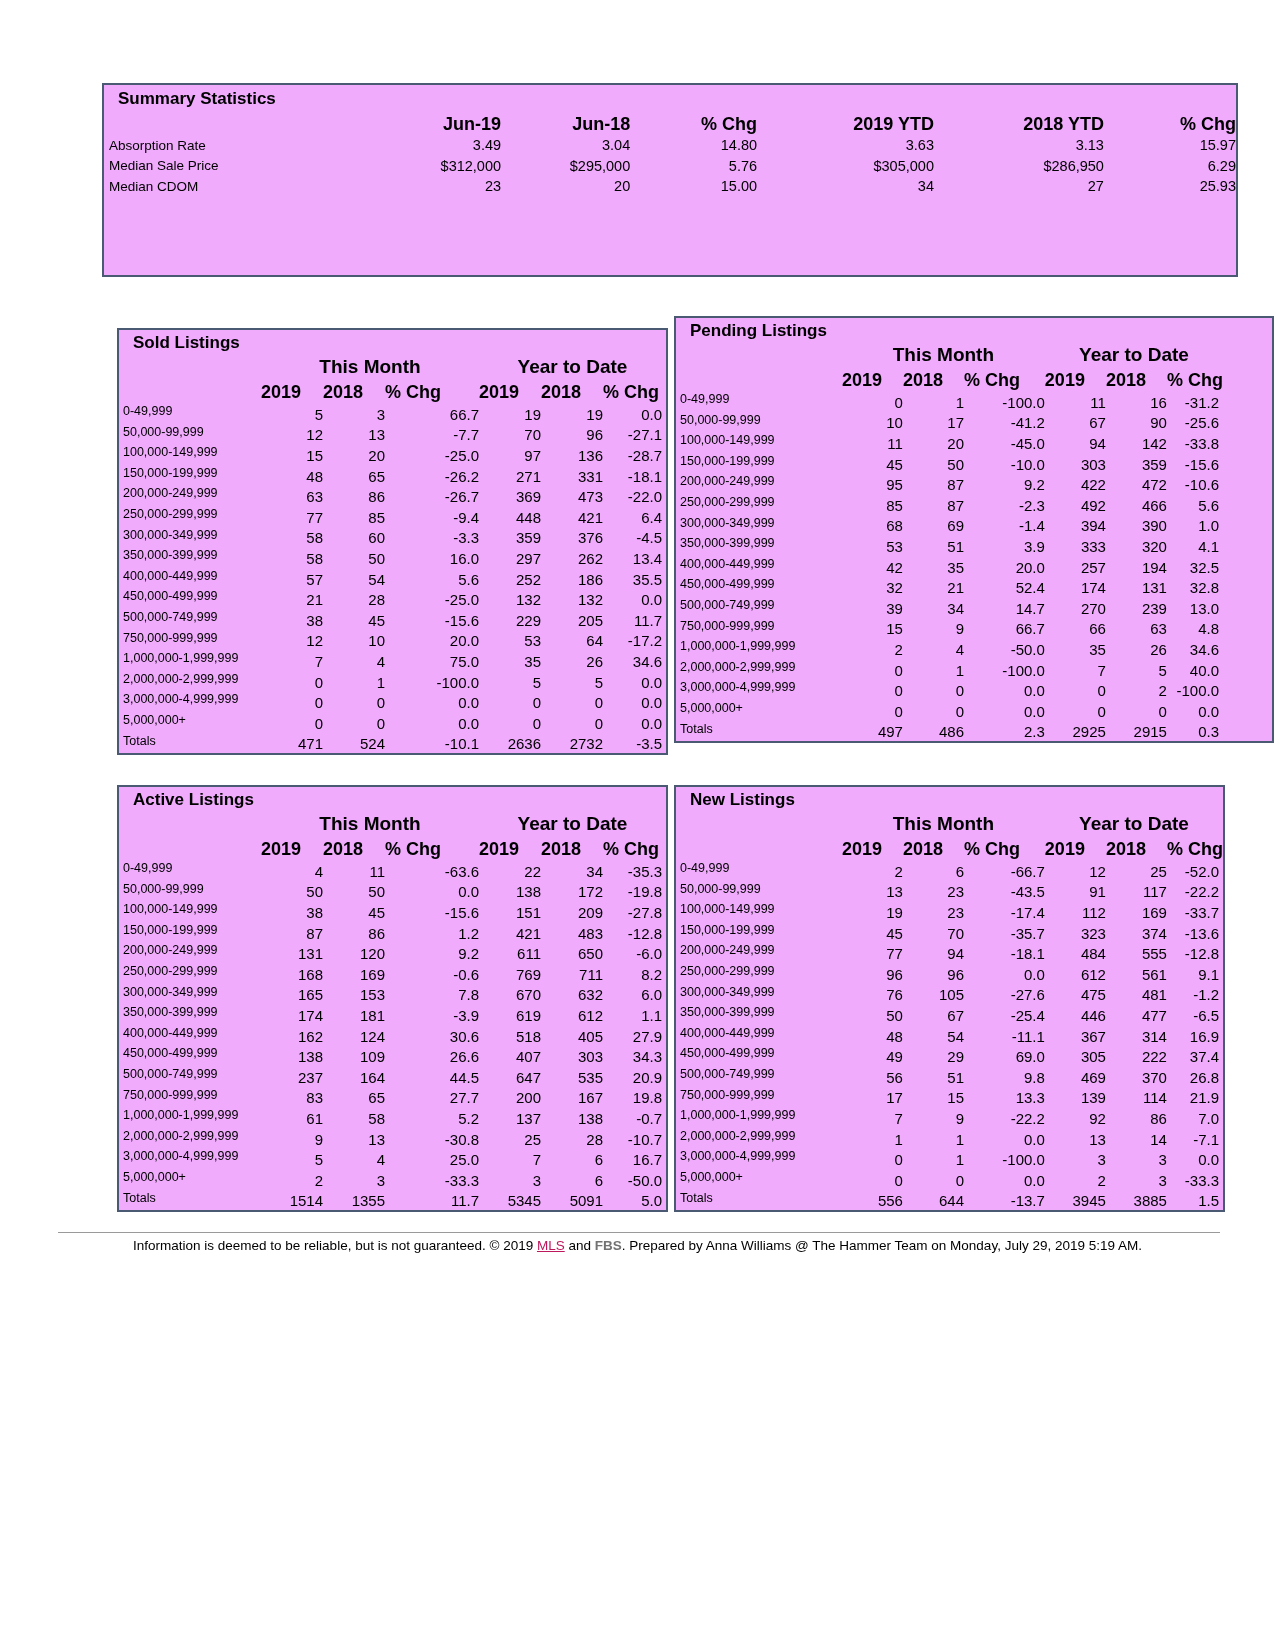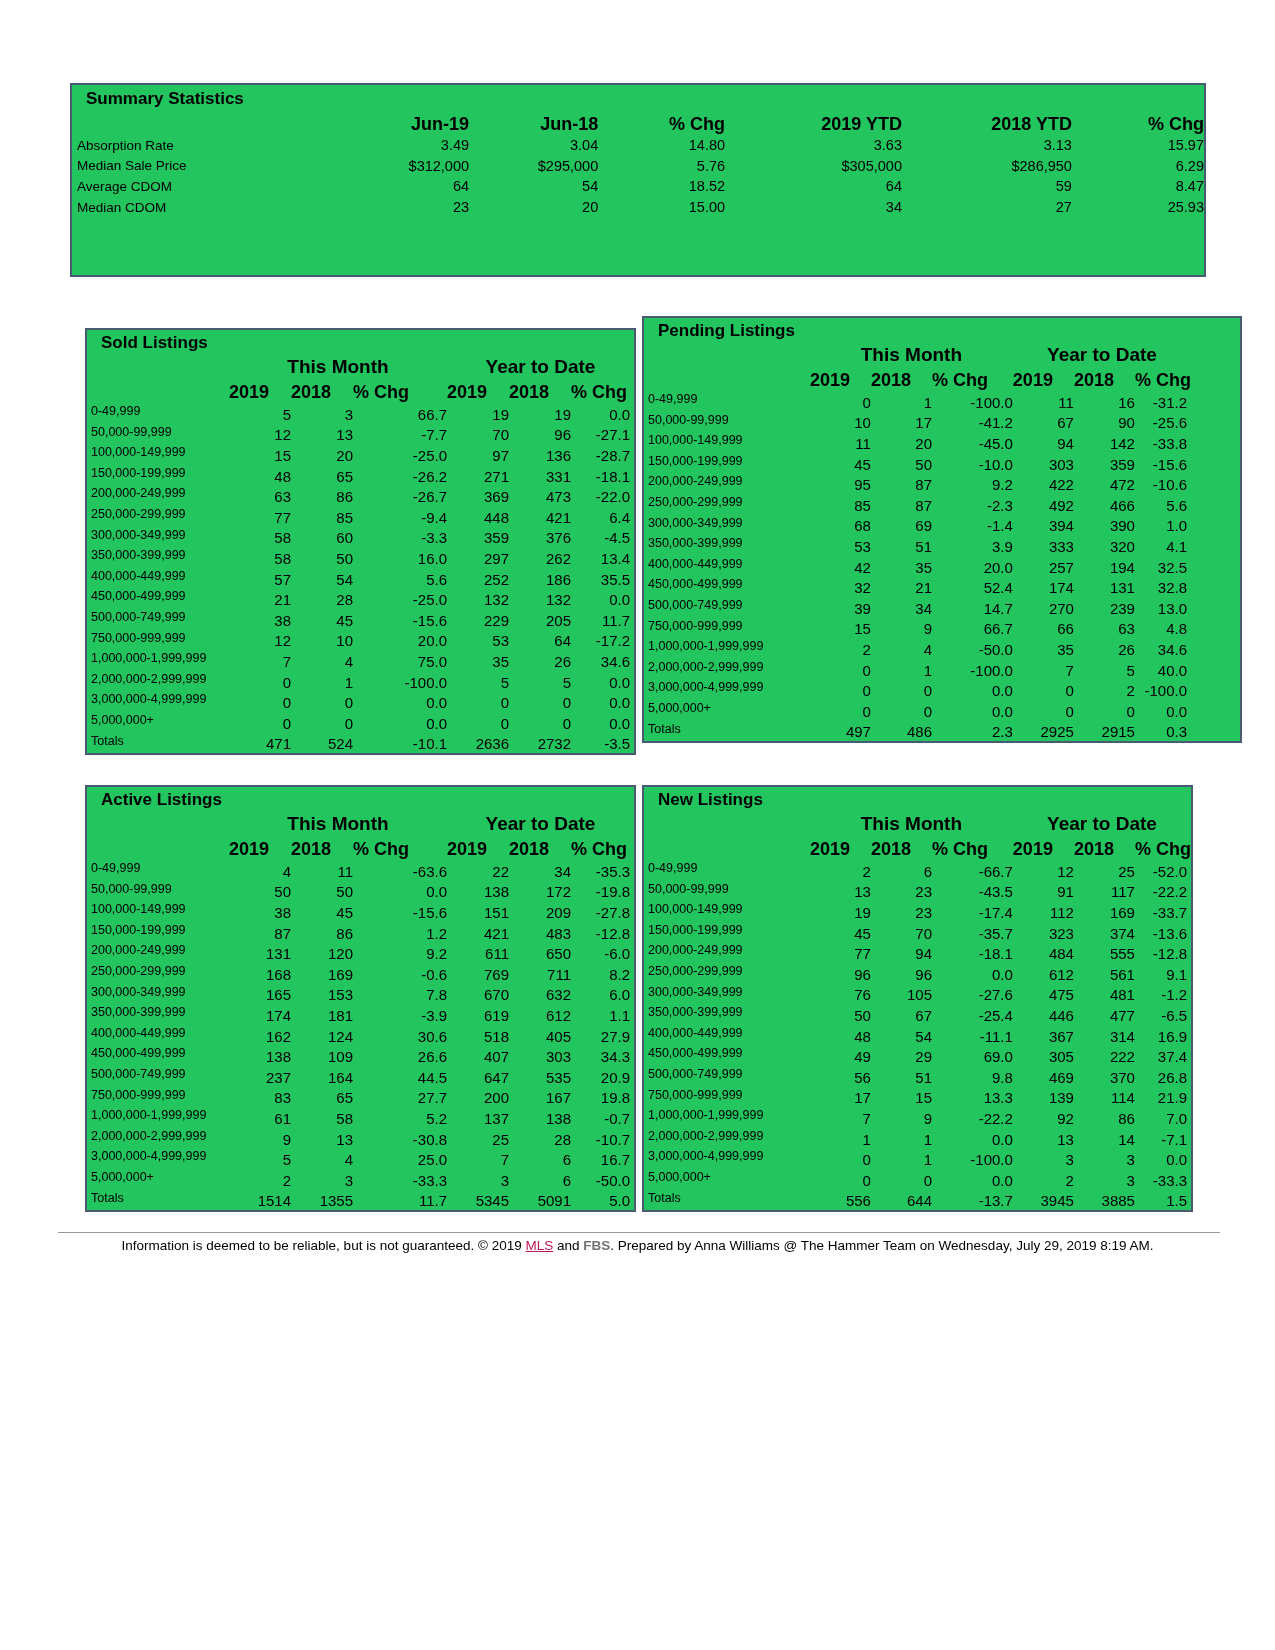--- a/index.html
+++ b/index.html
@@ -1,17 +1,17 @@
 <!DOCTYPE html>
 <html><head>
 <meta charset="utf-8">
 <style>
   html, body { margin:0; padding:0; background:#fff; }
   body { width:1275px; height:1650px; position:relative; font-family:"Liberation Sans", sans-serif; color:#000; }
-  .box { position:absolute; border:2px solid #4a5a72; box-sizing:border-box; background:#22c55e; }
+  .box { position:absolute; border:2px solid #4a5a72; box-sizing:border-box; background:#f0abfc;margin-left:32px; }
   .box-title { position:absolute; font-weight:bold; font-size:17px; }
   table { border-collapse:collapse; position:absolute; }
   td, th { padding:0; white-space:nowrap; }
 
   
   #summary { left:70px; top:83px; width:1136px; height:194px; }
   #summary .box-title { left:14px; top:4px; }
   #summary table { left:2px; top:26px; width:1130px; }
   #summary th { font-size:18px; font-weight:bold; text-align:right; height:24px; vertical-align:bottom; }
   #summary td { font-size:14.5px; height:20.6px; text-align:right; }
@@ -90,29 +90,20 @@
           <td>15.97</td>
         </tr>
         <tr>
           <td class="lbl">Median Sale Price</td>
           <td>$312,000</td>
           <td>$295,000</td>
           <td>5.76</td>
           <td>$305,000</td>
           <td>$286,950</td>
           <td>6.29</td>
-        </tr>
-        <tr>
-          <td class="lbl">Average CDOM</td>
-          <td>64</td>
-          <td>54</td>
-          <td>18.52</td>
-          <td>64</td>
-          <td>59</td>
-          <td>8.47</td>
         </tr>
         <tr>
           <td class="lbl">Median CDOM</td>
           <td>23</td>
           <td>20</td>
           <td>15.00</td>
           <td>34</td>
           <td>27</td>
           <td>25.93</td>
         </tr>
@@ -858,13 +849,13 @@
           <td>-13.7</td>
           <td>3945</td>
           <td>3885</td>
           <td class="pr">1.5</td>
         </tr>
       </tbody>
   </table>
 </div>
 
 <div id="footer-rule"></div>
-<div id="footer"><span>Information is deemed to be reliable, but is not guaranteed. © 2019 </span><a href="#" style="color: #be185d; text-decoration: underline;">MLS</a><span> and </span><a href="#" style="color: #737373; font-weight: bold;">FBS</a><span>. Prepared by Anna Williams @ The Hammer Team on Wednesday, July 29, 2019 8:19 AM.</span></div>
+<div id="footer"><span>Information is deemed to be reliable, but is not guaranteed. © 2019 </span><a href="#" style="color: #be185d; text-decoration: underline;">MLS</a><span> and </span><a href="#" style="color: #737373; font-weight: bold;">FBS</a><span>. Prepared by Anna Williams @ The Hammer Team on Monday, July 29, 2019 5:19 AM.</span></div>
 
 </body></html>

